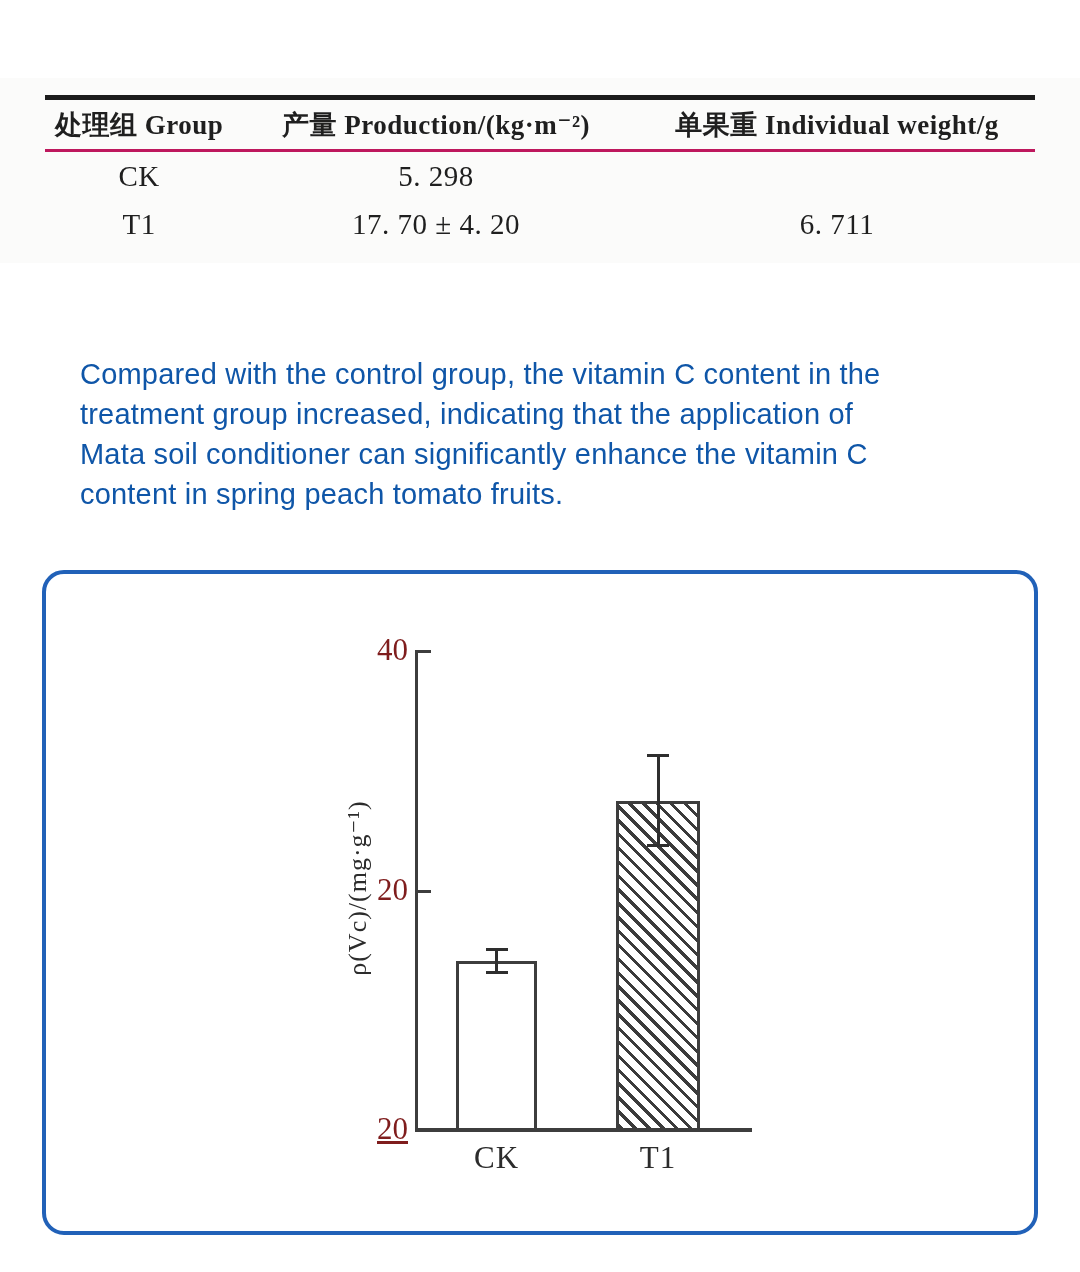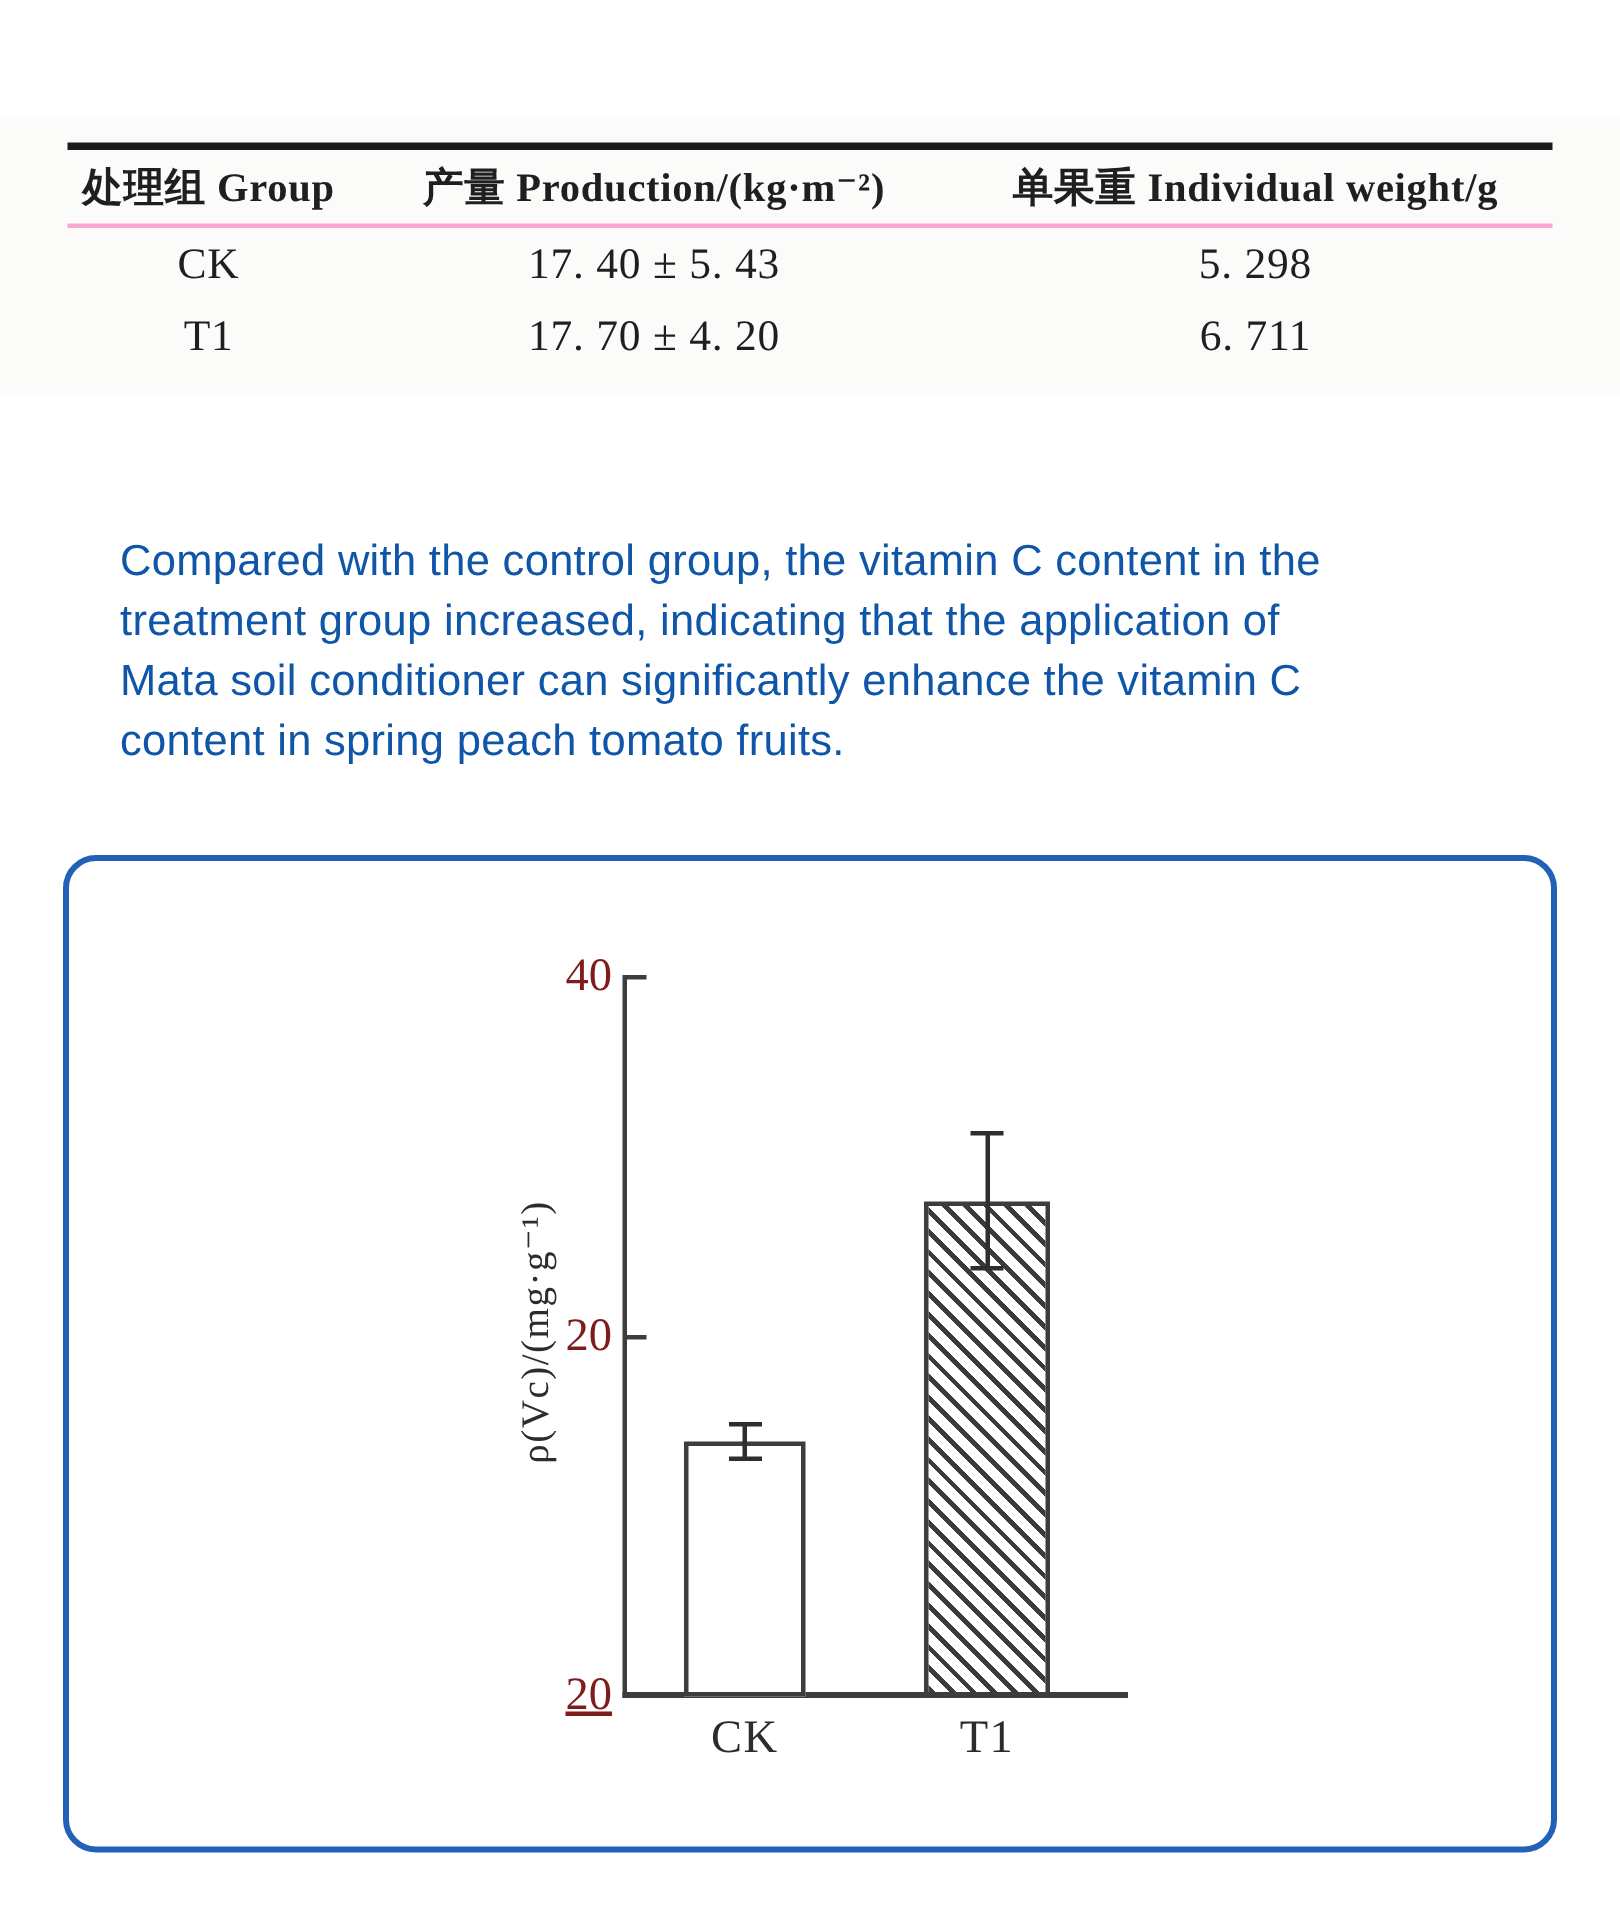--- a/index.html
+++ b/index.html
@@ -5,21 +5,21 @@
   html,body{margin:0;padding:0;background:#ffffff;}
   .page{position:relative;width:1080px;height:1272px;background:#ffffff;overflow:hidden;
         font-family:"Liberation Serif","DejaVu Serif",serif;color:#1f1f1f;}
 
   
   .scanband{position:absolute;left:0;top:78px;width:1080px;height:185px;background:#fbfbfa;}
 
   
   .tbl{position:absolute;left:45px;top:95px;width:990px;border-top:5px solid #1c1c1c;}
   .tbl-header,.tbl-row{display:grid;grid-template-columns:19% 41% 40%;align-items:center;}
-  .tbl-header{height:49px;border-bottom:3px solid #f9a8d4;font-size:27px;font-weight:600;}
+  .tbl-header{height:49px;border-bottom:3px solid #be185d;font-size:27px;font-weight:600;}
   .tbl-row{height:48px;font-size:29px;}
   .cell{text-align:center;white-space:nowrap;letter-spacing:0.5px;}
 
   
   .note{position:absolute;left:80px;top:306px;width:920px;
         font-family:"Liberation Sans","DejaVu Sans",sans-serif;
         font-size:29px;line-height:40px;color:#0f56a8;letter-spacing:0.2px;margin-top:48px;}
 
   
   .figbox{position:absolute;left:42px;top:570px;width:996px;height:665px;box-sizing:border-box;
@@ -47,21 +47,20 @@
   <div class="scanband"></div>
 
   <div class="tbl">
     <div class="tbl-header">
       <div class="cell">处理组 Group</div>
       <div class="cell">产量 Production/(kg·m⁻²)</div>
       <div class="cell">单果重 Individual weight/g</div>
     </div>
     <div class="tbl-row">
       <div class="cell">CK</div>
-      <div class="cell">17. 40 ± 5. 43</div>
       <div class="cell">5. 298</div>
     </div>
     <div class="tbl-row">
       <div class="cell">T1</div>
       <div class="cell">17. 70 ± 4. 20</div>
       <div class="cell">6. 711</div>
     </div>
   </div>
 
   <div class="note">

